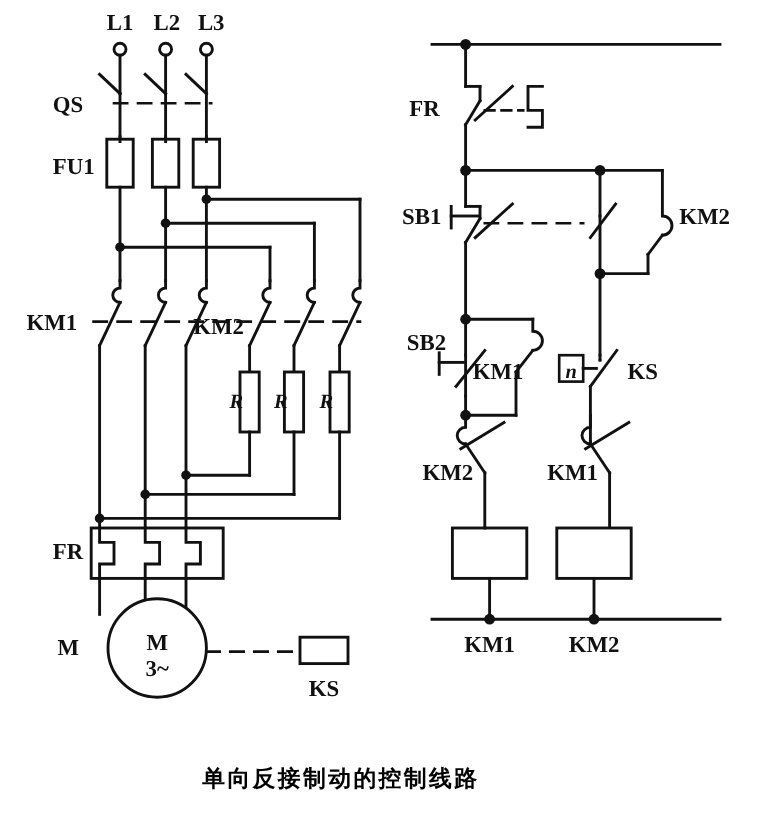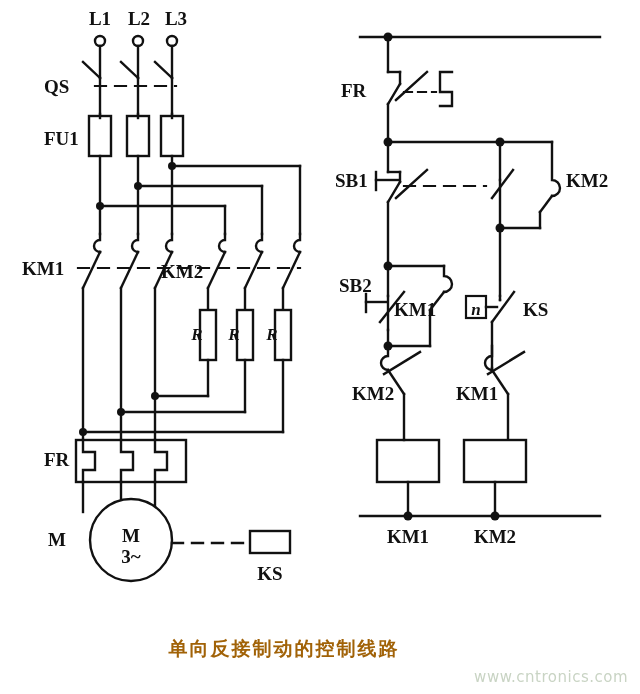--- a/index.html
+++ b/index.html
@@ -39,21 +39,21 @@
   }
   .caption {
     position: absolute;
     left: 0;
     top: 636px;
     width: 568px;
     text-align: center;
     font-family: "DejaVu Sans", sans-serif;
     font-weight: bold;
     font-size: 19px;
-    color: #a16207;
+    color: #000000;
     letter-spacing: 2px;
   }
   .watermark {
     position: absolute;
     right: 12px;
     top: 668px;
     font-family: "DejaVu Sans", sans-serif;
     font-size: 15px;
     color: #c9d4c4;
     letter-spacing: 0.5px;
@@ -340,15 +340,14 @@
     <text class="lbl" x="523" y="316" text-anchor="start">KS</text>
 
     <text class="lbl" x="352" y="400" text-anchor="start">KM2</text>
     <text class="lbl" x="456" y="400" text-anchor="start">KM1</text>
 
     <text class="lbl" x="408" y="543" text-anchor="middle">KM1</text>
     <text class="lbl" x="495" y="543" text-anchor="middle">KM2</text>
   </svg>
 
   <div class="caption">单向反接制动的控制线路</div>
-  <div class="watermark">www.cntronics.com</div>
 
 </div>
 
 </body></html>

